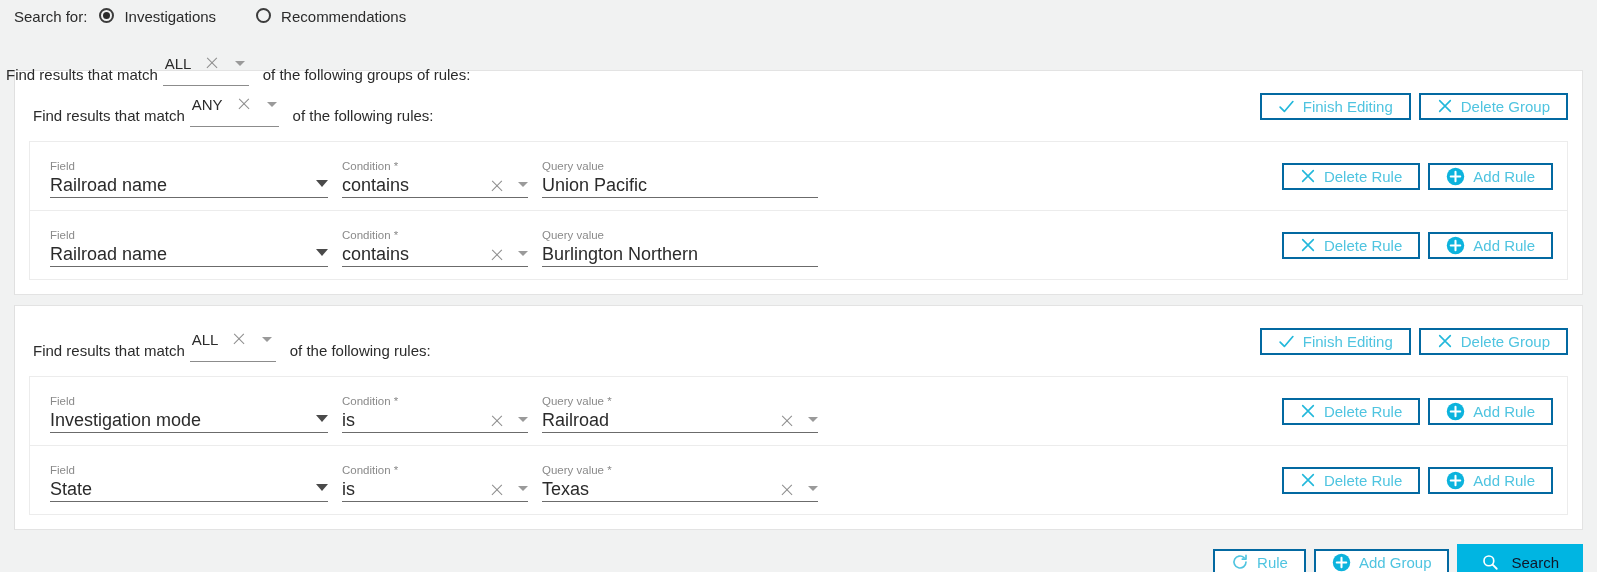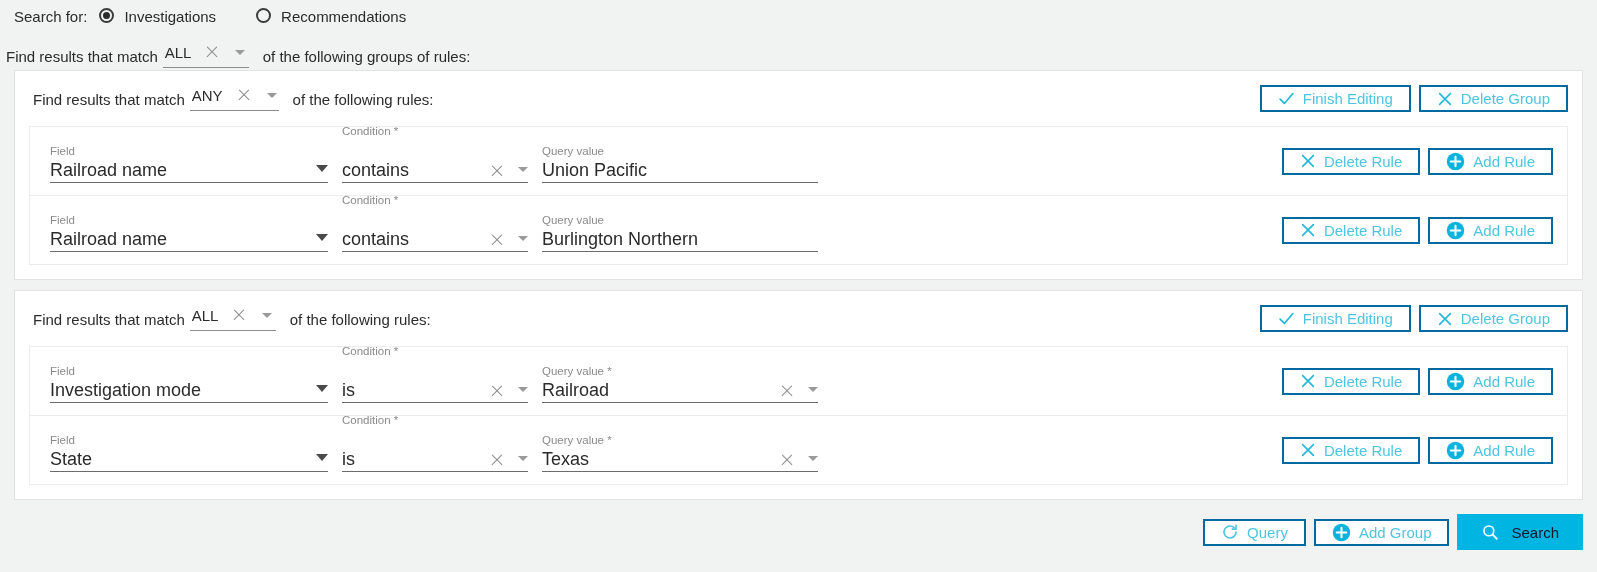--- a/index.html
+++ b/index.html
@@ -79,23 +79,24 @@
   .match-line .lead { padding-bottom: 3px; }
   .match-line .tail { padding-bottom: 3px; margin-left: 14px; }
 
   .mini-select {
     display: flex;
     align-items: flex-end;
     border-bottom: 1px solid #8c8c8c;
     min-width: 86px;
     height: 24px;
     margin-left: 5px;
-    padding: 0 2px 6px 2px;
+    padding: 0 2px 13px 2px;
     box-sizing: border-box;
     cursor: pointer;
+    margin-top: 18px;
   }
   .mini-select .val {
     font-size: 15px;
     color: #2b2b2b;
     line-height: 17px;
     flex: 0 0 auto;
   }
   .icon-x {
     position: relative;
     width: 14px;
@@ -243,21 +244,21 @@
     border-left: 6px solid transparent;
     border-right: 6px solid transparent;
     border-top: 7px solid #4a4a4a;
     margin-left: 8px;
     margin-bottom: 4px;
     flex: 0 0 auto;
     cursor: pointer;
   }
 
   .w-field { width: 278px; margin-left: 8px; }
-  .w-cond  { width: 186px; gap: 20px; }
+  .w-cond  { width: 186px; }
   .w-query { width: 276px; }
 
   
   .footer {
     display: flex;
     justify-content: flex-end;
     align-items: center;
     padding: 14px 14px 0 0;
     box-sizing: border-box;
   }
@@ -551,21 +552,21 @@
       </div>
     </div>
   </div>
 
   <div class="footer">
     <button class="btn">
       <svg class="gi" width="18" height="18" viewBox="0 0 24 24">
         <path d="M20 12a8 8 0 1 1-2.6-5.9" fill="none" stroke="#4fc4e0" stroke-width="2.2" stroke-linecap="round"></path>
         <path d="M20 3.2 V8.2 H15" fill="none" stroke="#4fc4e0" stroke-width="2.2" stroke-linecap="round" stroke-linejoin="round"></path>
       </svg>
-      <span class="lbl">Query</span>
+      <span class="lbl">Rule</span>
     </button>
 
     <button class="btn">
       <svg class="gi" width="19" height="19" viewBox="0 0 24 24">
         <circle cx="12" cy="12" r="11" fill="#0cb3dd"></circle>
         <path d="M12 6 V18 M6 12 H18" stroke="#ffffff" stroke-width="2.6" stroke-linecap="round"></path>
       </svg>
       <span class="lbl">Add Group</span>
     </button>
 

